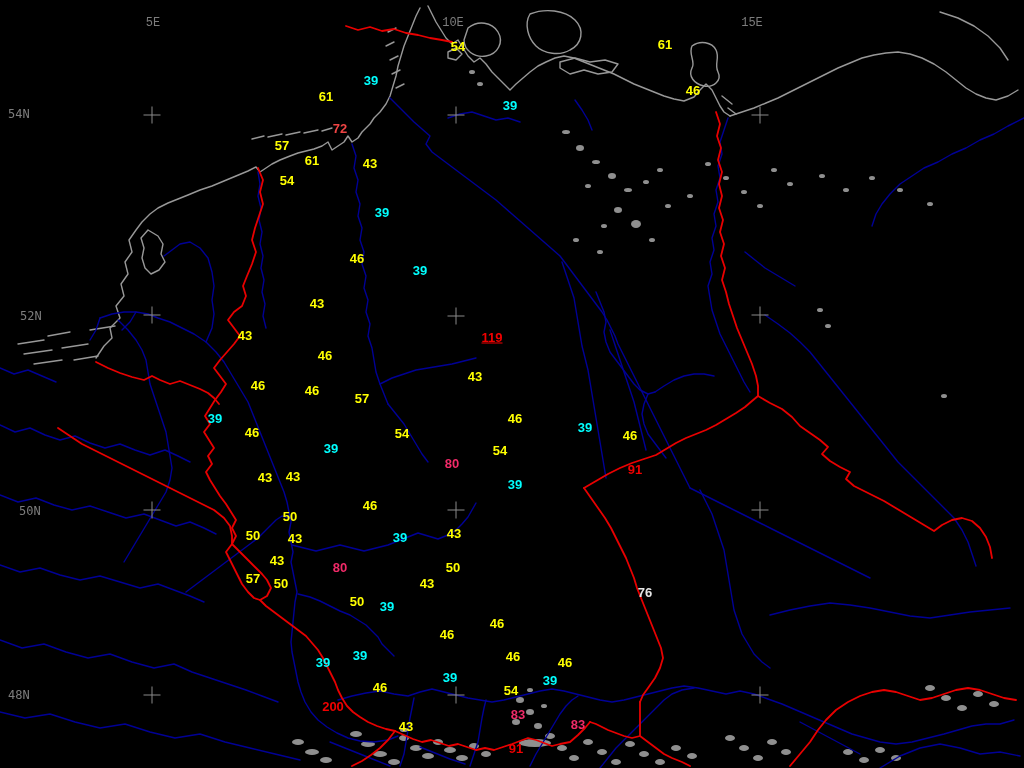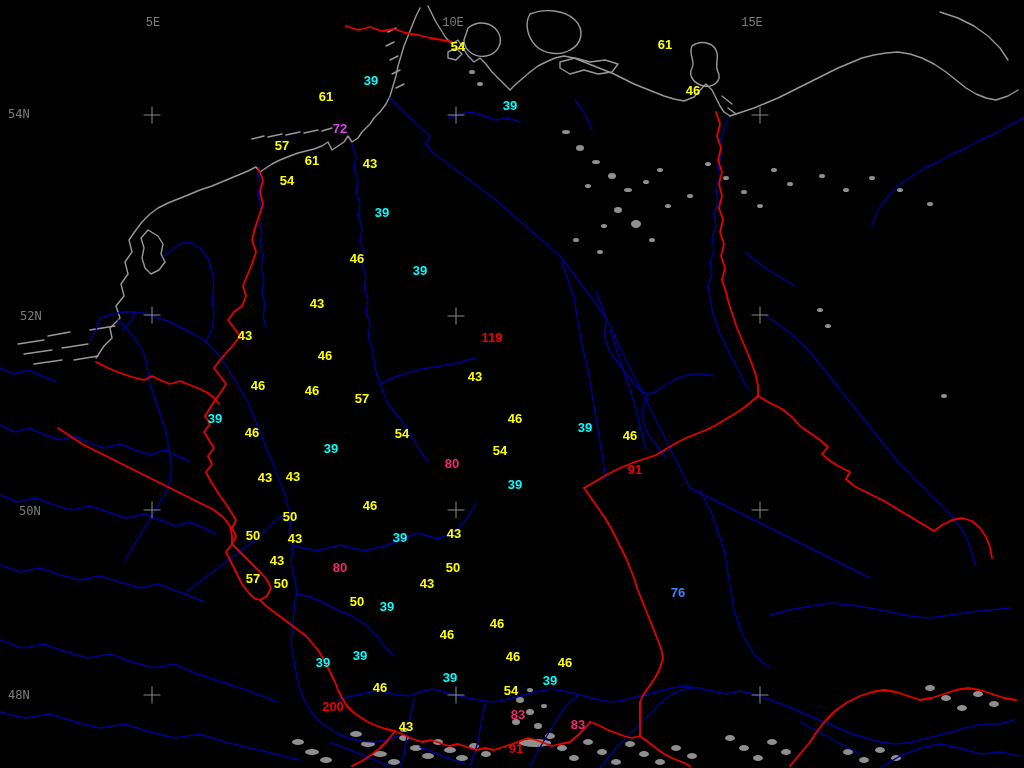--- a/index.html
+++ b/index.html
@@ -242,31 +242,31 @@
       <div class="lat-label" style="left: 19px; top: 511px;">50N</div>
       <div class="lat-label" style="left: 8px; top: 695px;">48N</div>
     </div>
   <div id="stations-layer">
       <div class="station" style="left: 665px; top: 44px; color: rgb(255, 255, 0);">61</div>
       <div class="station" style="left: 458px; top: 46px; color: rgb(255, 255, 0);">54</div>
       <div class="station" style="left: 371px; top: 80px; color: rgb(0, 255, 255);">39</div>
       <div class="station" style="left: 693px; top: 90px; color: rgb(255, 255, 0);">46</div>
       <div class="station" style="left: 326px; top: 96px; color: rgb(255, 255, 0);">61</div>
       <div class="station" style="left: 510px; top: 105px; color: rgb(0, 255, 255);">39</div>
-      <div class="station" style="left: 340px; top: 128px; color: #d946ef;">72</div>
+      <div class="station" style="left: 340px; top: 128px; color: #ef4444;">72</div>
       <div class="station" style="left: 282px; top: 145px; color: rgb(255, 255, 0);">57</div>
       <div class="station" style="left: 312px; top: 160px; color: rgb(255, 255, 0);">61</div>
       <div class="station" style="left: 370px; top: 163px; color: rgb(255, 255, 0);">43</div>
       <div class="station" style="left: 287px; top: 180px; color: rgb(255, 255, 0);">54</div>
       <div class="station" style="left: 382px; top: 212px; color: rgb(0, 255, 255);">39</div>
       <div class="station" style="left: 357px; top: 258px; color: rgb(255, 255, 0);">46</div>
       <div class="station" style="left: 420px; top: 270px; color: rgb(0, 255, 255);">39</div>
       <div class="station" style="left: 317px; top: 303px; color: rgb(255, 255, 0);">43</div>
       <div class="station" style="left: 245px; top: 335px; color: rgb(255, 255, 0);">43</div>
-      <div class="station" style="left: 492px; top: 337px; color: rgb(240, 0, 0);">119</div>
+      <div class="station" style="left: 492px; top: 337px; color: rgb(240, 0, 0); text-decoration: underline;">119</div>
       <div class="station" style="left: 325px; top: 355px; color: rgb(255, 255, 0);">46</div>
       <div class="station" style="left: 475px; top: 376px; color: rgb(255, 255, 0);">43</div>
       <div class="station" style="left: 258px; top: 385px; color: rgb(255, 255, 0);">46</div>
       <div class="station" style="left: 312px; top: 390px; color: rgb(255, 255, 0);">46</div>
       <div class="station" style="left: 362px; top: 398px; color: rgb(255, 255, 0);">57</div>
       <div class="station" style="left: 215px; top: 418px; color: rgb(0, 255, 255);">39</div>
       <div class="station" style="left: 515px; top: 418px; color: rgb(255, 255, 0);">46</div>
       <div class="station" style="left: 585px; top: 427px; color: rgb(0, 255, 255);">39</div>
       <div class="station" style="left: 252px; top: 432px; color: rgb(255, 255, 0);">46</div>
       <div class="station" style="left: 402px; top: 433px; color: rgb(255, 255, 0);">54</div>
@@ -283,21 +283,21 @@
       <div class="station" style="left: 454px; top: 533px; color: rgb(255, 255, 0);">43</div>
       <div class="station" style="left: 253px; top: 535px; color: rgb(255, 255, 0);">50</div>
       <div class="station" style="left: 295px; top: 538px; color: rgb(255, 255, 0);">43</div>
       <div class="station" style="left: 400px; top: 537px; color: rgb(0, 255, 255);">39</div>
       <div class="station" style="left: 277px; top: 560px; color: rgb(255, 255, 0);">43</div>
       <div class="station" style="left: 340px; top: 567px; color: rgb(240, 42, 104);">80</div>
       <div class="station" style="left: 453px; top: 567px; color: rgb(255, 255, 0);">50</div>
       <div class="station" style="left: 253px; top: 578px; color: rgb(255, 255, 0);">57</div>
       <div class="station" style="left: 427px; top: 583px; color: rgb(255, 255, 0);">43</div>
       <div class="station" style="left: 281px; top: 583px; color: rgb(255, 255, 0);">50</div>
-      <div class="station" style="left: 678px; top: 592px; color: #3b82f6;">76</div>
+      <div class="station" style="left: 645px; top: 592px; color: #e5e5e5;">76</div>
       <div class="station" style="left: 357px; top: 601px; color: rgb(255, 255, 0);">50</div>
       <div class="station" style="left: 387px; top: 606px; color: rgb(0, 255, 255);">39</div>
       <div class="station" style="left: 497px; top: 623px; color: rgb(255, 255, 0);">46</div>
       <div class="station" style="left: 447px; top: 634px; color: rgb(255, 255, 0);">46</div>
       <div class="station" style="left: 360px; top: 655px; color: rgb(0, 255, 255);">39</div>
       <div class="station" style="left: 513px; top: 656px; color: rgb(255, 255, 0);">46</div>
       <div class="station" style="left: 323px; top: 662px; color: rgb(0, 255, 255);">39</div>
       <div class="station" style="left: 565px; top: 662px; color: rgb(255, 255, 0);">46</div>
       <div class="station" style="left: 450px; top: 677px; color: rgb(0, 255, 255);">39</div>
       <div class="station" style="left: 550px; top: 680px; color: rgb(0, 255, 255);">39</div>

